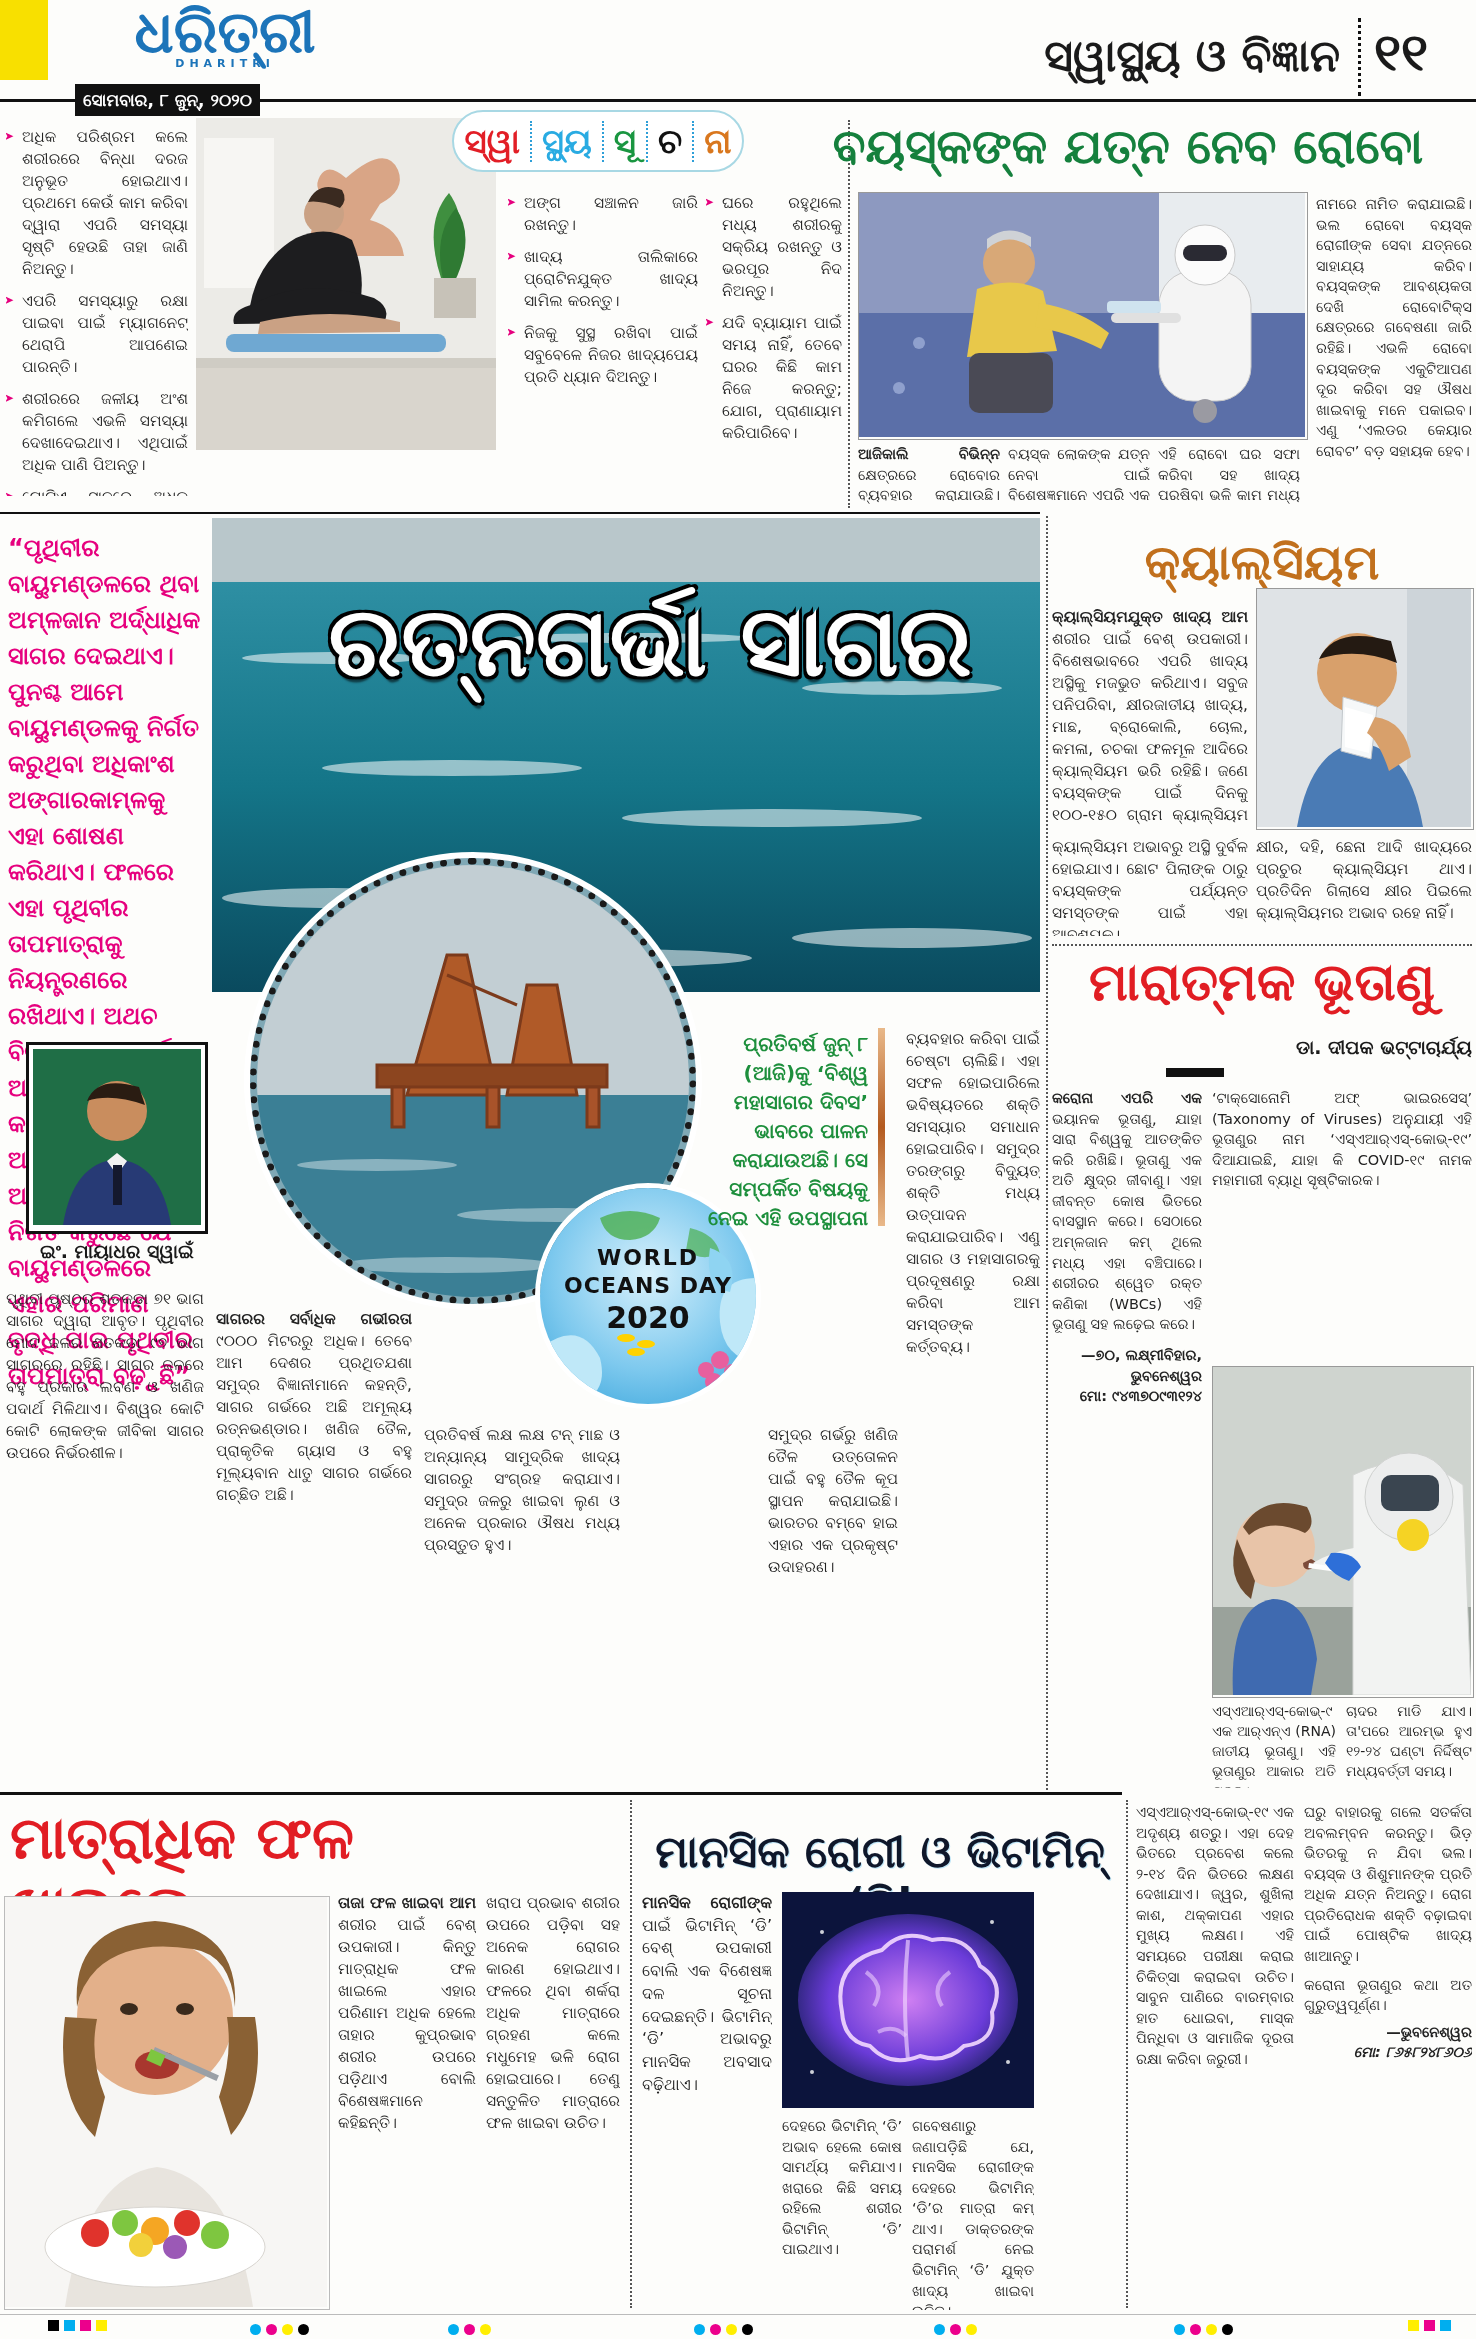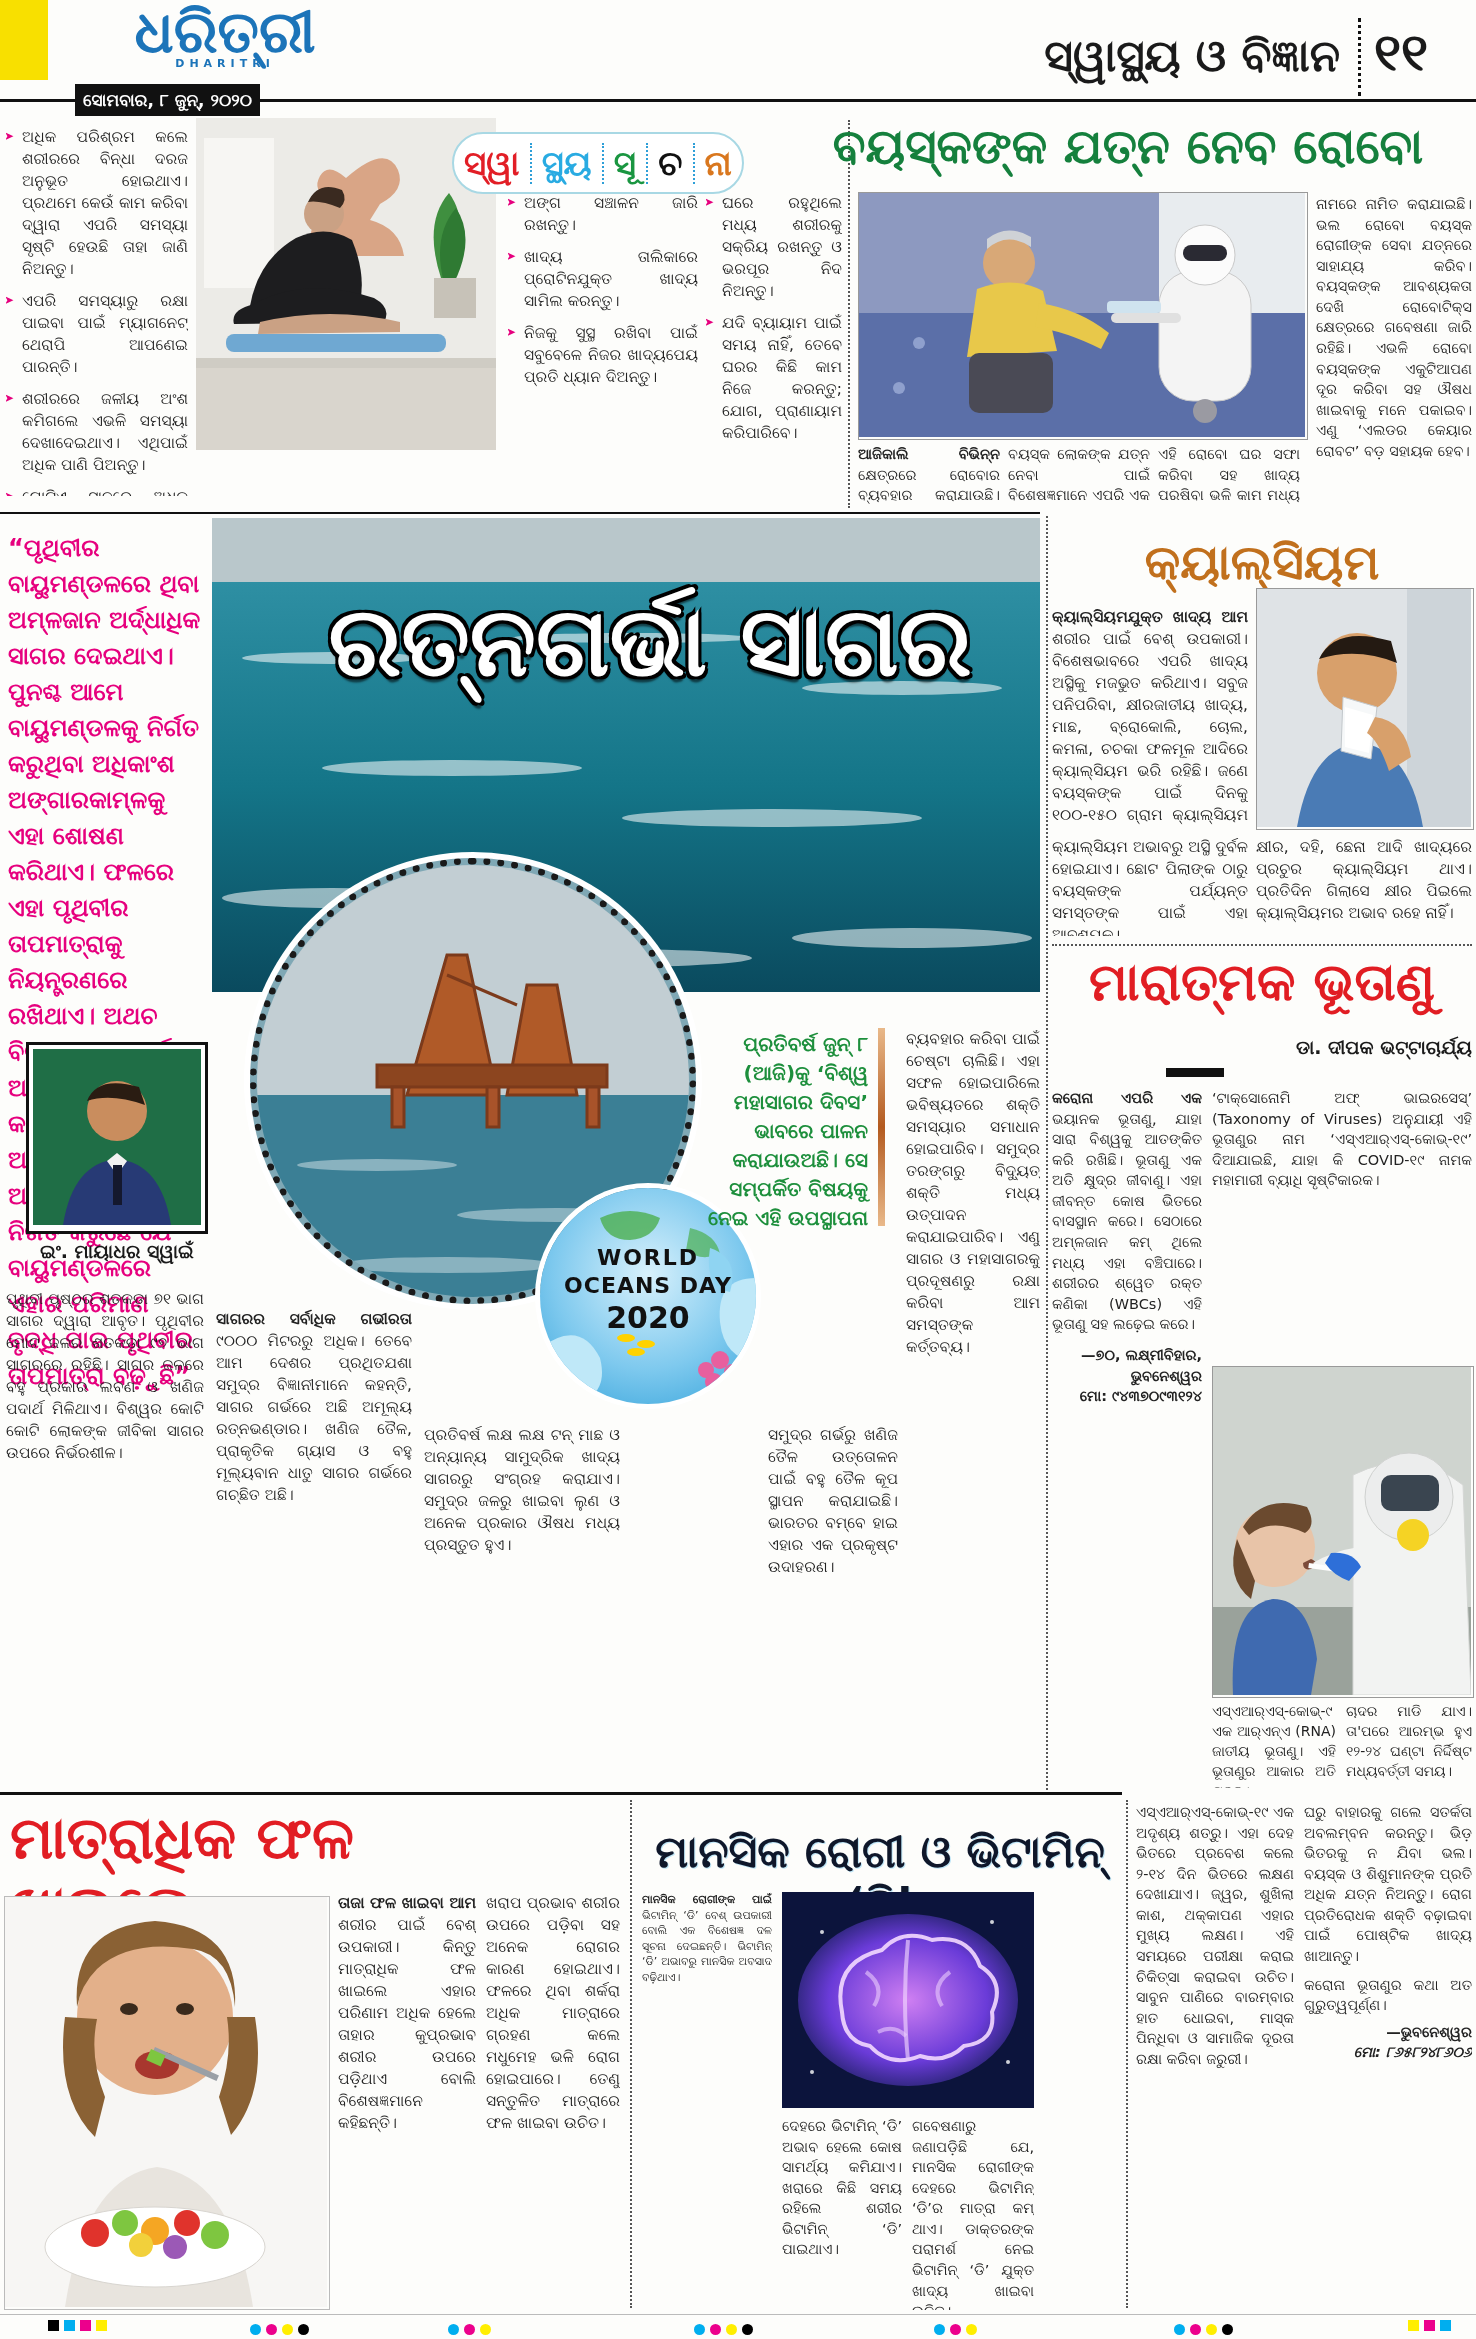--- a/index.html
+++ b/index.html
@@ -65,21 +65,21 @@
         <path d="M112 84 q10 -22 34 -12 q6 10 -2 18 q-20 -8 -32 -6z" fill="#3a2a20"></path>
         <path d="M100 120 q30 -14 56 2 q14 34 8 62 l-110 4 q8 -46 46 -68z" fill="#1d1d1f"></path>
         <path d="M58 186 q50 -28 120 -6 q18 10 10 24 l-150 2 q-4 -14 20 -20z" fill="#1d1d1f"></path>
         <path d="M64 204 q70 -16 140 0 l0 10 -142 2z" fill="#caa184"></path>
       </g>
       <rect x="30" y="216" width="220" height="18" rx="8" fill="#6fa8d2"></rect>
       <rect x="0" y="240" width="300" height="10" fill="#cfccc4"></rect>
     </svg>
   </div>
 
-  <div class="abs badge" style="left:452px;top:132px;width:288px;height:58px;justify-content:space-between;">
+  <div class="abs badge" style="left:452px;top:110px;width:288px;height:58px;">
     <span style="color:#e21e26;">ସ୍ୱା</span>
     <span style="color:#29abe2;">ସ୍ଥ୍ୟ</span>
     <span style="color:#1a9641;">ସୂ</span>
     <span style="color:#111;">ଚ</span>
     <span style="color:#d9771e;">ନା</span>
   </div>
 
   <div class="abs col bullets" style="left:508px;top:192px;width:190px;height:300px;">
     <p>ଅଙ୍ଗ ସଞ୍ଚାଳନ ଜାରି ରଖନ୍ତୁ।</p>
     <p>ଖାଦ୍ୟ ତାଲିକାରେ ପ୍ରୋଟିନଯୁକ୍ତ ଖାଦ୍ୟ ସାମିଲ କରନ୍ତୁ।</p>
@@ -320,21 +320,21 @@
             <circle cx="136" cy="348" r="12" fill="#f2d03b"></circle>
           <circle cx="170" cy="350" r="12" fill="#9b59b6"></circle>
         </g>
       </g>
     </svg>
   </div>
   <div class="abs col lead" style="left:338px;top:1892px;width:138px;height:418px;">ତାଜା ଫଳ ଖାଇବା ଆମ ଶରୀର ପାଇଁ ବେଶ୍ ଉପକାରୀ। କିନ୍ତୁ ମାତ୍ରାଧିକ ଫଳ ଖାଇଲେ ଏହାର ପରିଣାମ ଅଧିକ ହେଲେ ତାହାର କୁପ୍ରଭାବ ଶରୀର ଉପରେ ପଡ଼ିଥାଏ ବୋଲି ବିଶେଷଜ୍ଞମାନେ କହିଛନ୍ତି।</div>
   <div class="abs col" style="left:486px;top:1892px;width:134px;height:418px;">ଖରାପ ପ୍ରଭାବ ଶରୀର ଉପରେ ପଡ଼ିବା ସହ ଅନେକ ରୋଗର କାରଣ ହୋଇଥାଏ। ଫଳରେ ଥିବା ଶର୍କରା ଅଧିକ ମାତ୍ରାରେ ଗ୍ରହଣ କଲେ ମଧୁମେହ ଭଳି ରୋଗ ହୋଇପାରେ। ତେଣୁ ସନ୍ତୁଳିତ ମାତ୍ରାରେ ଫଳ ଖାଇବା ଉଚିତ।</div>
 
   <div class="abs hl" style="left:642px;top:1814px;width:476px;font-size:44px;color:#0f172a;text-shadow:1px 1px 0 #bfe6f7;margin-top:12px;">ମାନସିକ ରୋଗୀ ଓ ଭିଟାମିନ୍ ‘ଡି’</div>
-  <div class="abs col lead" style="left:642px;top:1892px;width:130px;height:418px;font-size:11px;">ମାନସିକ ରୋଗୀଙ୍କ ପାଇଁ ଭିଟାମିନ୍ ‘ଡି’ ବେଶ୍ ଉପକାରୀ ବୋଲି ଏକ ବିଶେଷଜ୍ଞ ଦଳ ସୂଚନା ଦେଇଛନ୍ତି। ଭିଟାମିନ୍ ‘ଡି’ ଅଭାବରୁ ମାନସିକ ଅବସାଦ ବଢ଼ିଥାଏ।</div>
+  <div class="abs col lead" style="left:642px;top:1892px;width:130px;height:418px;font-size:16px;">ମାନସିକ ରୋଗୀଙ୍କ ପାଇଁ ଭିଟାମିନ୍ ‘ଡି’ ବେଶ୍ ଉପକାରୀ ବୋଲି ଏକ ବିଶେଷଜ୍ଞ ଦଳ ସୂଚନା ଦେଇଛନ୍ତି। ଭିଟାମିନ୍ ‘ଡି’ ଅଭାବରୁ ମାନସିକ ଅବସାଦ ବଢ଼ିଥାଏ।</div>
   <div class="abs" style="left:782px;top:1892px;width:252px;height:216px;">
     <svg width="252" height="216" viewBox="0 0 252 216">
       <defs>
         <radialGradient id="glow" cx="0.5" cy="0.5" r="0.6">
           <stop offset="0" stop-color="#cf7ff2"></stop>
             <stop offset="0.6" stop-color="#6a3bd8"></stop>
             <stop offset="1" stop-color="#101b4e"></stop>
         </radialGradient>
       </defs>
       <rect width="252" height="216" fill="#0c143c"></rect>

